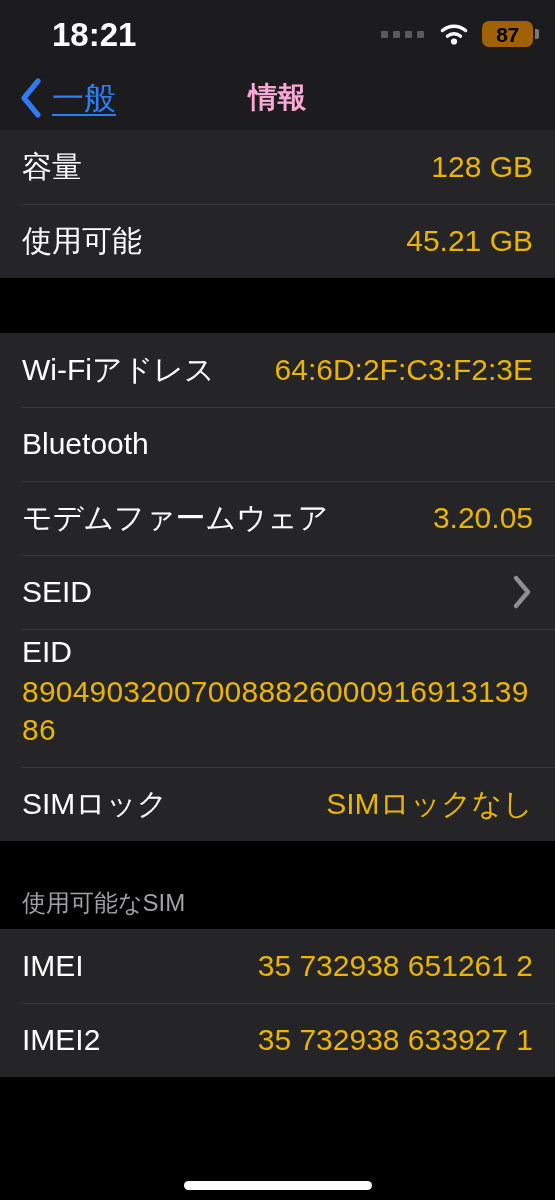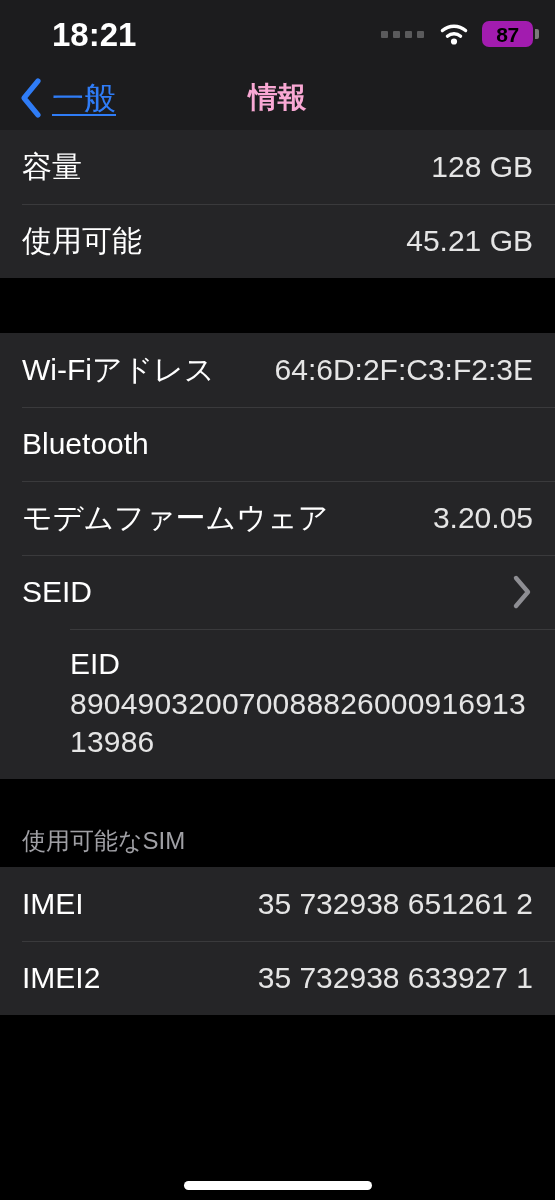--- a/index.html
+++ b/index.html
@@ -62,21 +62,21 @@
     height: 7px;
     background: #5a5a5c;
     border-radius: 1px;
   }
   .wifi-ico { display:block; }
   .battery {
     position: relative;
     width: 51px;
     height: 26px;
     border-radius: 7px;
-    background: #a21caf;
+    background: #a16207;
     display: flex;
     align-items: center;
     justify-content: center;
   }
   .battery .cap {
     position: absolute;
     right: -6px;
     top: 8px;
     width: 4px;
     height: 10px;
@@ -169,32 +169,31 @@
     height: 1px;
     background: #3a3a3c;
   }
   .row .label {
     font-size: 30px;
     color: #ffffff;
     white-space: nowrap;
   }
   .row .value {
     font-size: 30px;
-    color: #e5e5e5;
+    color: #eab308;
     white-space: nowrap;
     text-align: right;
   }
   .chevron-right { display: block; }
 
   
   .row.stacked {
     display: block;
-    padding-top: 16px;
+    padding-top: 4px;
     padding-bottom: 18px;
-    margin-left: 48px;
   }
   .row.stacked .label {
     display: block;
     font-size: 30px;
     line-height: 1.25;
     margin-bottom: 2px;
   }
   .row.stacked .value {
     display: block;
     text-align: left;
@@ -286,20 +285,24 @@
       <div class="row chevrow">
         <span class="label">SEID</span>
         <svg class="chevron-right" width="22" height="36" viewBox="0 0 22 36">
           <path d="M5 4 L17 18 L5 32" stroke="#8e8e93" stroke-width="4.4" fill="none" stroke-linecap="round" stroke-linejoin="round"></path>
         </svg>
       </div>
       <div class="row stacked">
         <span class="label">EID</span>
         <span class="value">89049032007008882600091691313986</span>
       </div>
+      <div class="row">
+        <span class="label">SIMロック</span>
+        <span class="value">SIMロックなし</span>
+      </div>
     </div>
 
     <div class="gap gap-hdr">
       <span class="hdr-text">使用可能なSIM</span>
     </div>
 
     <div class="group">
       <div class="row">
         <span class="label">IMEI</span>
         <span class="value">35 732938 651261 2</span>

